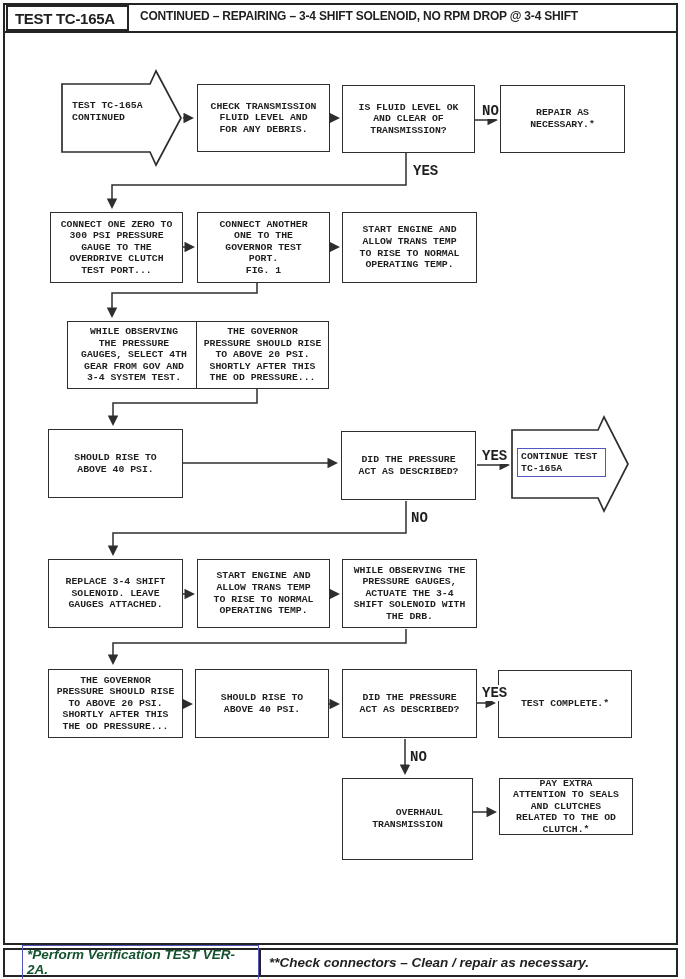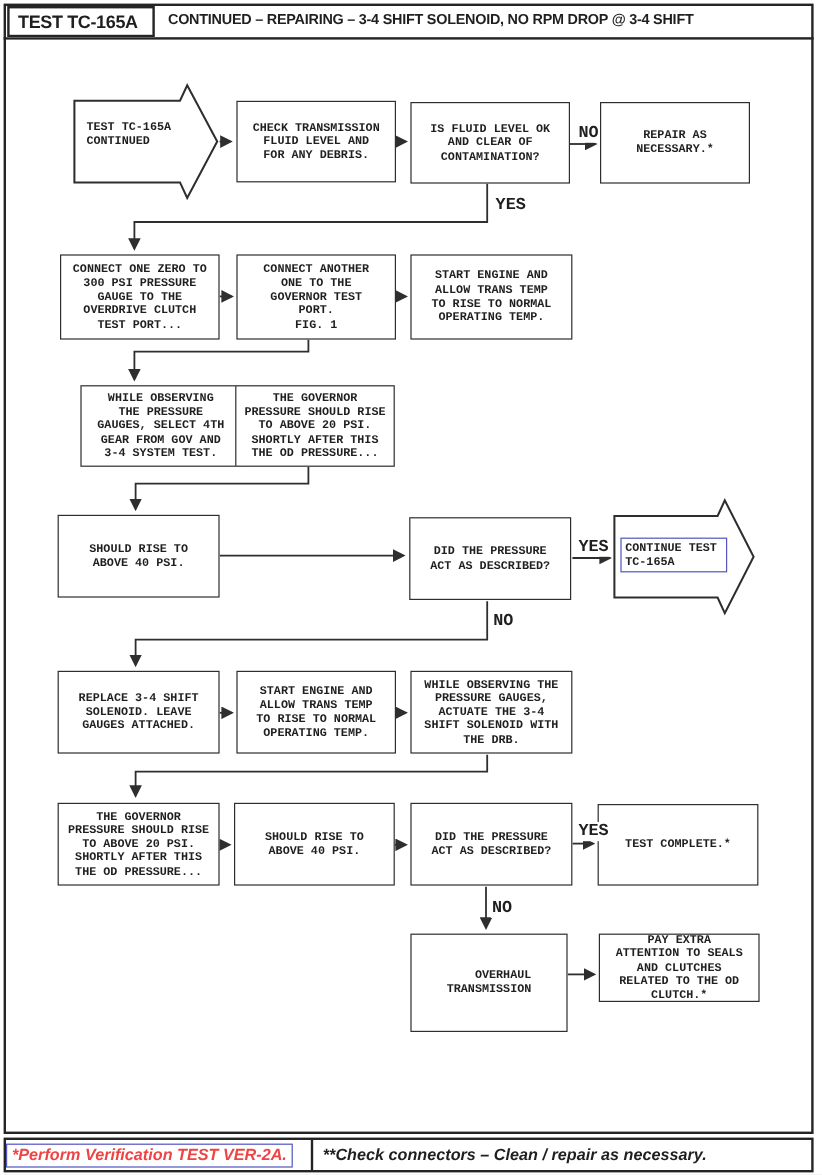--- a/index.html
+++ b/index.html
@@ -16,21 +16,21 @@
   .footer-band{
     position:absolute;left:3px;top:948px;width:675px;height:29px;
     border:2px solid #242424;box-sizing:border-box;display:flex;
     font-family:"Liberation Sans",sans-serif;font-weight:bold;font-style:italic;
     font-size:13.5px;align-items:center;
   }
   .footer-cell-left{width:256px;height:100%;border-right:2px solid #242424;
     box-sizing:border-box;display:flex;align-items:center;position:relative;}
   .footer-cell-right{flex:1;height:100%;display:flex;align-items:center;padding-left:8px;}
   .footer-link{
-    margin-left:0;border:1.5px solid #5156c0;padding:1px 4px 2px 4px;color:#ef4444;
+    margin-left:17px;border:1.5px solid #5156c0;padding:1px 4px 2px 4px;color:#14532d;
   }
   .header-sep{position:absolute;left:3px;top:31px;width:675px;height:2px;background:#242424;}
   .title-box{
     position:absolute;left:6px;top:5px;width:123px;height:26px;
     border:2px solid #242424;box-sizing:border-box;display:flex;align-items:center;
     font-family:"Liberation Sans",sans-serif;font-weight:bold;font-size:15px;
     padding-left:7px;letter-spacing:-0.3px;background:#fff;z-index:3;
   }
   .header-title{
     position:absolute;left:140px;top:9px;width:535px;
@@ -112,21 +112,21 @@
   </svg>
 
   <div class="freetext" style="left:72px;top:100px;width:95px;">TEST TC-165A
 CONTINUED</div>
 
   <div class="node" style="left:197px;top:84px;width:133px;height:68px;">CHECK TRANSMISSION
 FLUID LEVEL AND
 FOR ANY DEBRIS.</div>
   <div class="node" style="left:342px;top:85px;width:133px;height:68px;">IS FLUID LEVEL OK
 AND CLEAR OF
-CONTAMINATION?</div>
+TRANSMISSION?</div>
   <div class="node" style="left:500px;top:85px;width:125px;height:68px;">REPAIR AS
 NECESSARY.*</div>
 
   <div class="node" style="left:50px;top:212px;width:133px;height:71px;">CONNECT ONE ZERO TO
 300 PSI PRESSURE
 GAUGE TO THE
 OVERDRIVE CLUTCH
 TEST PORT...</div>
   <div class="node" style="left:197px;top:212px;width:133px;height:71px;">CONNECT ANOTHER
 ONE TO THE

